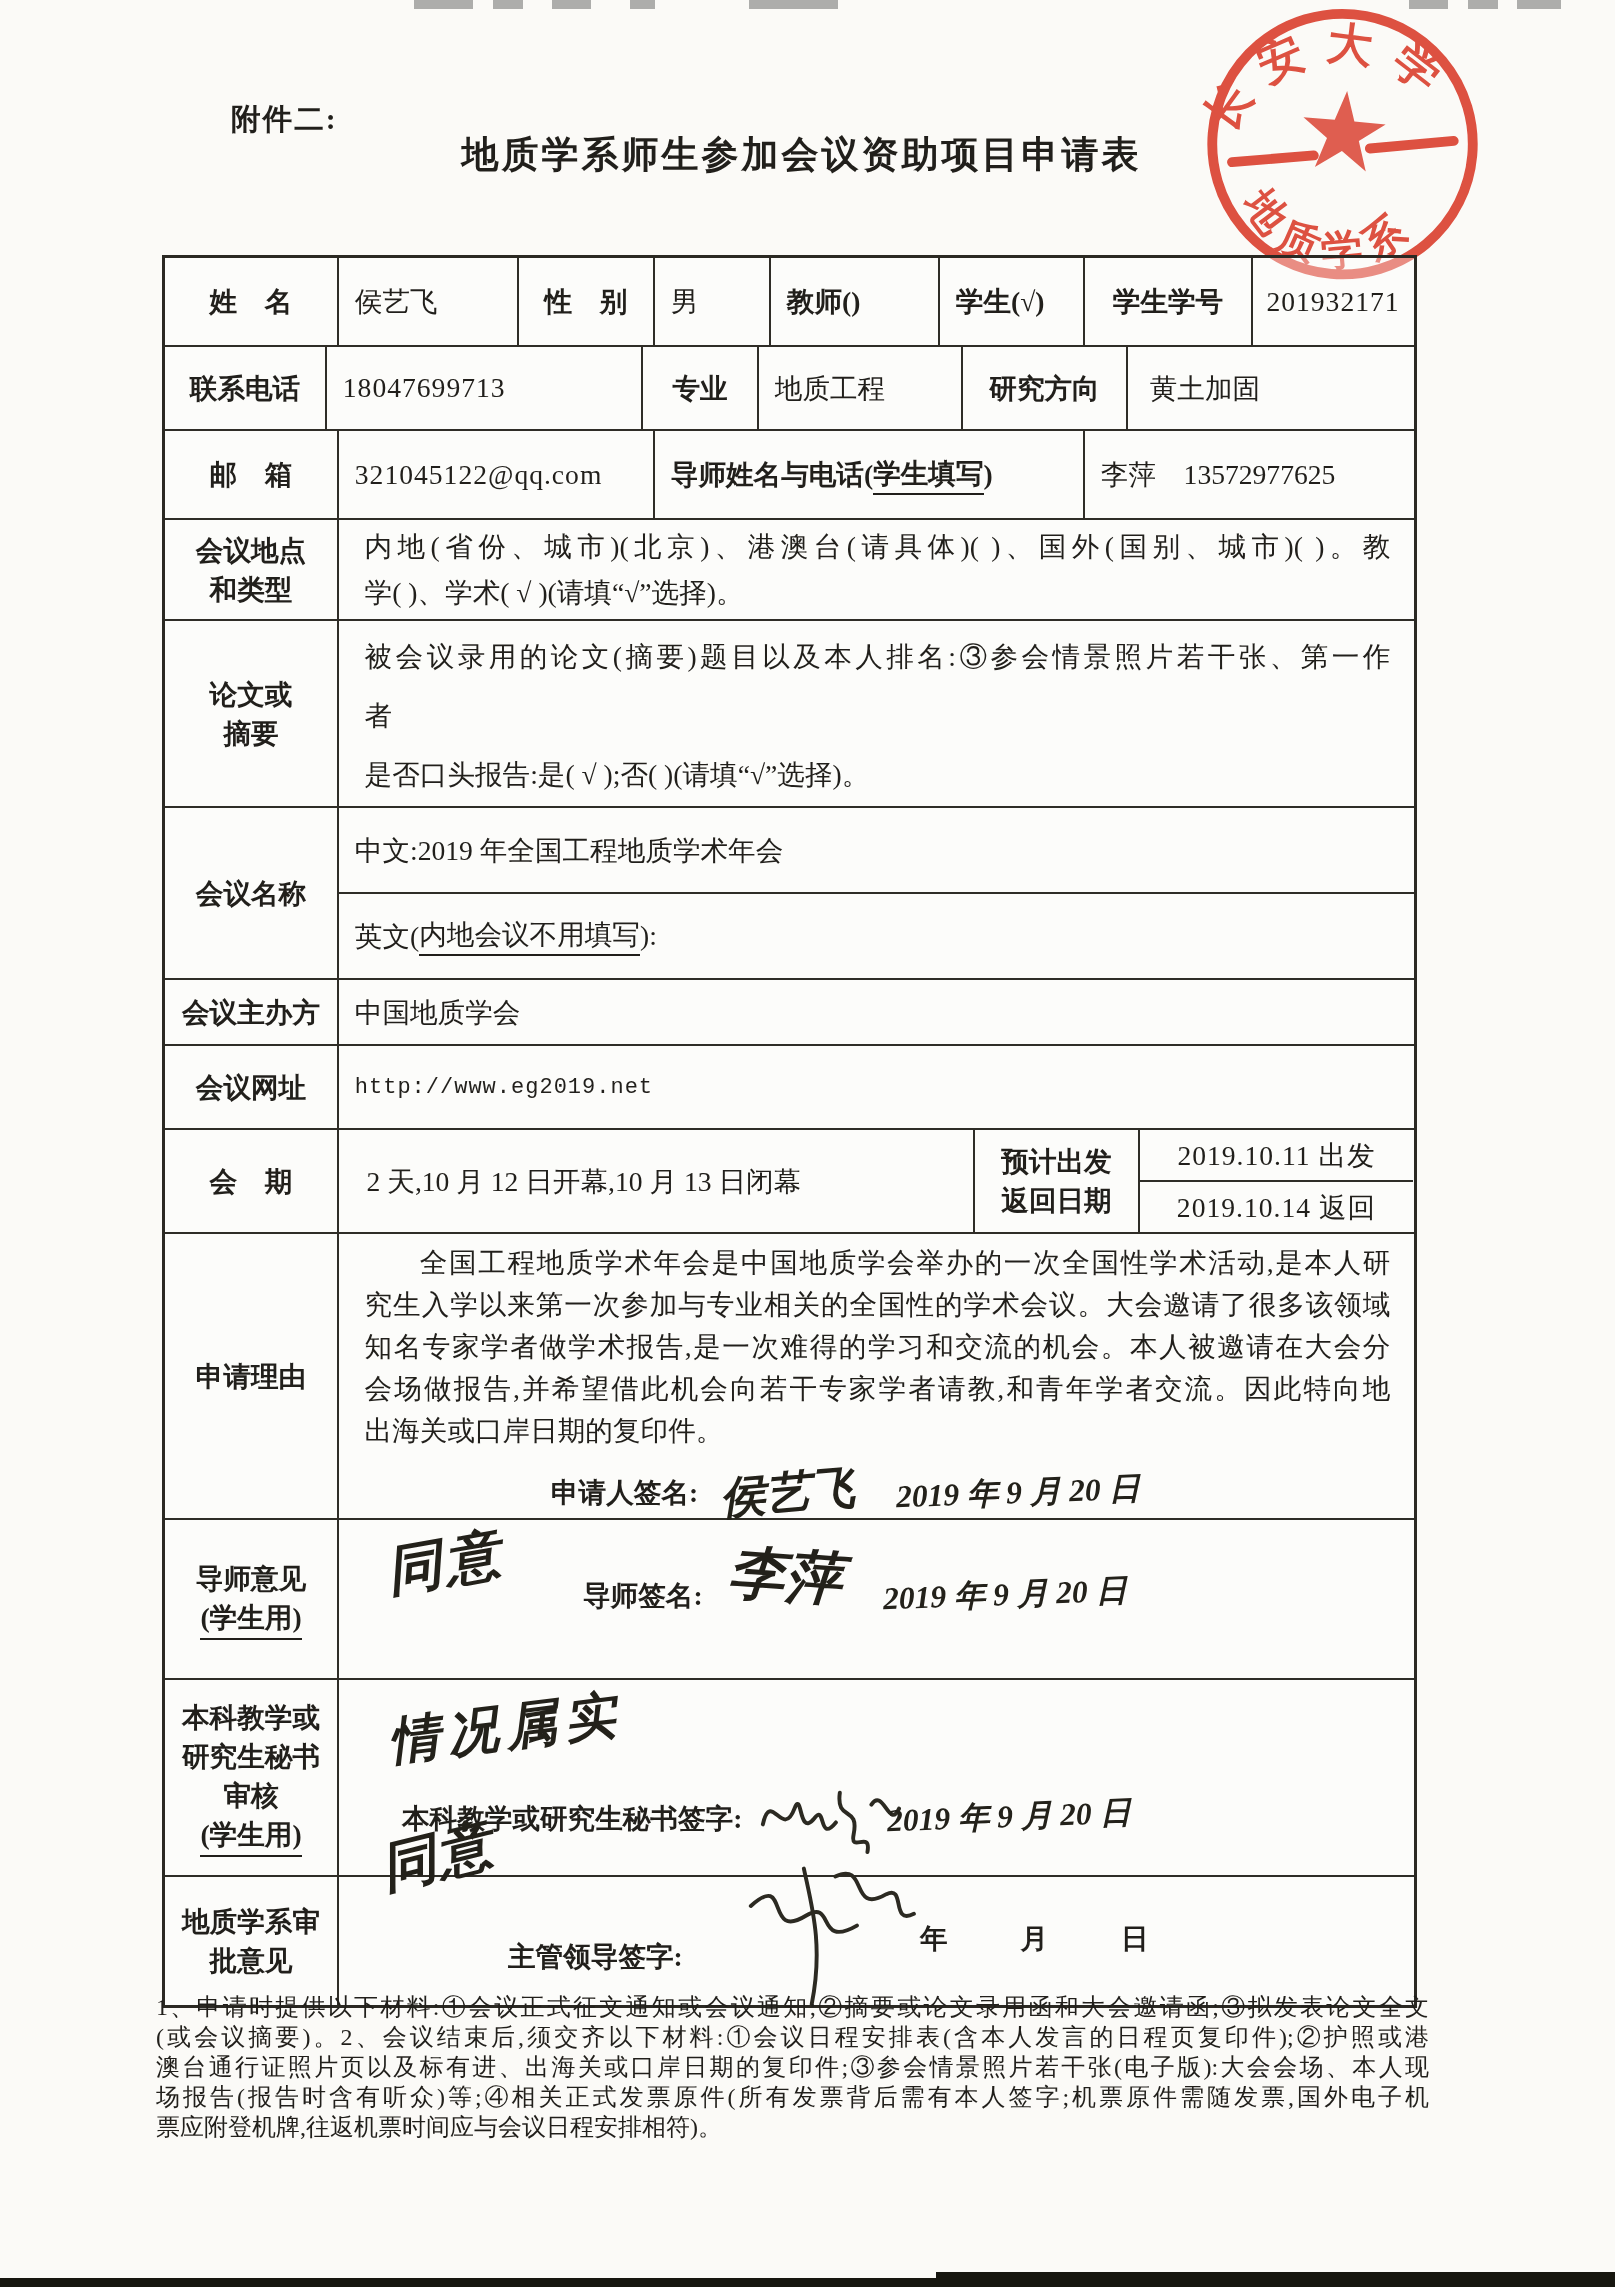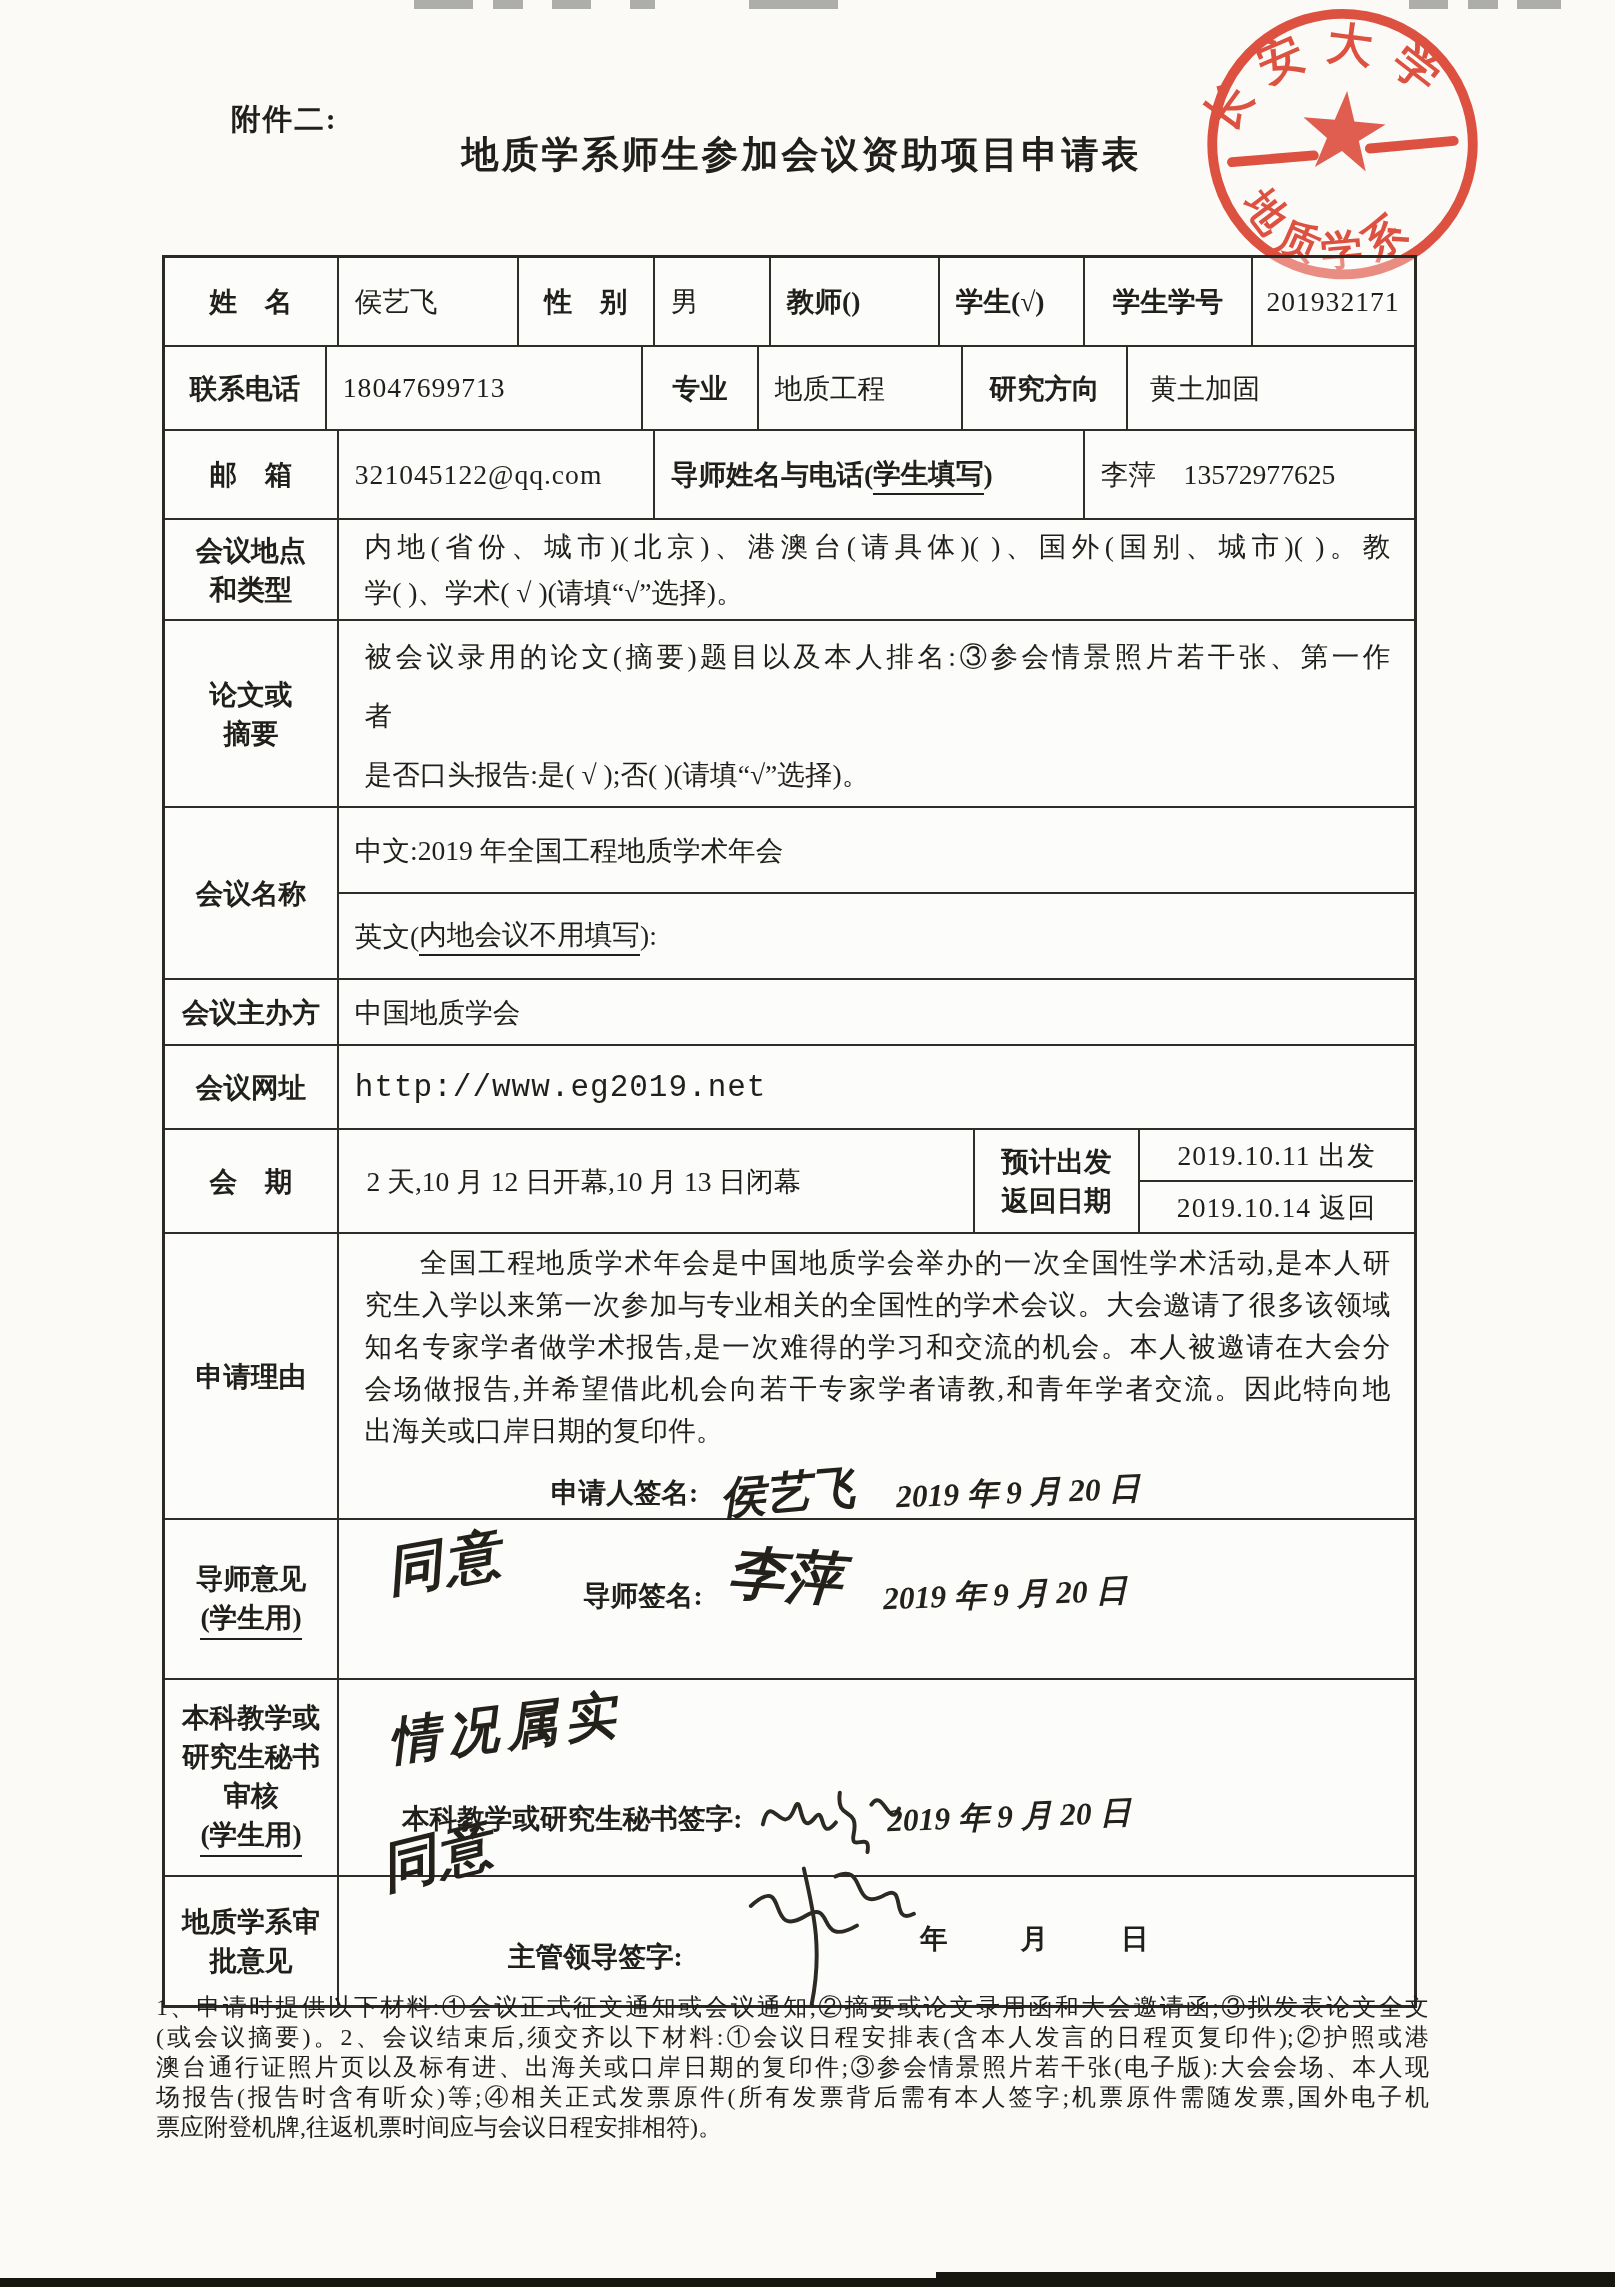--- a/index.html
+++ b/index.html
@@ -149,21 +149,21 @@
       </div>
     </div>
 
     <div class="row" style="height:64px;">
       <div class="c cf lab" style="width:172px;">会议主办方</div>
       <div class="c val" style="width:1077px;">中国地质学会</div>
     </div>
 
     <div class="row" style="height:82px;">
       <div class="c cf lab" style="width:172px;">会议网址</div>
-      <div class="c val num" style="width:1077px;font-family:'Liberation Mono','DejaVu Sans Mono',monospace;font-size:31px;">http://www.eg2019.net</div>
+      <div class="c val num" style="width:1077px;font-family:'Liberation Mono','DejaVu Sans Mono',monospace;font-size:22px;">http://www.eg2019.net</div>
     </div>
 
     <div class="row" style="height:102px;">
       <div class="c cf lab" style="width:172px;">会　期</div>
       <div class="c val" style="width:636px;padding-left:27.6px;">2 天,10 月 12 日开幕,10 月 13 日闭幕</div>
       <div class="c lab" style="width:165px;font-weight:bold;">
         <span>预计出发</span>
         <span>返回日期</span>
       </div>
       <div class="c stack" style="width:275px;">

